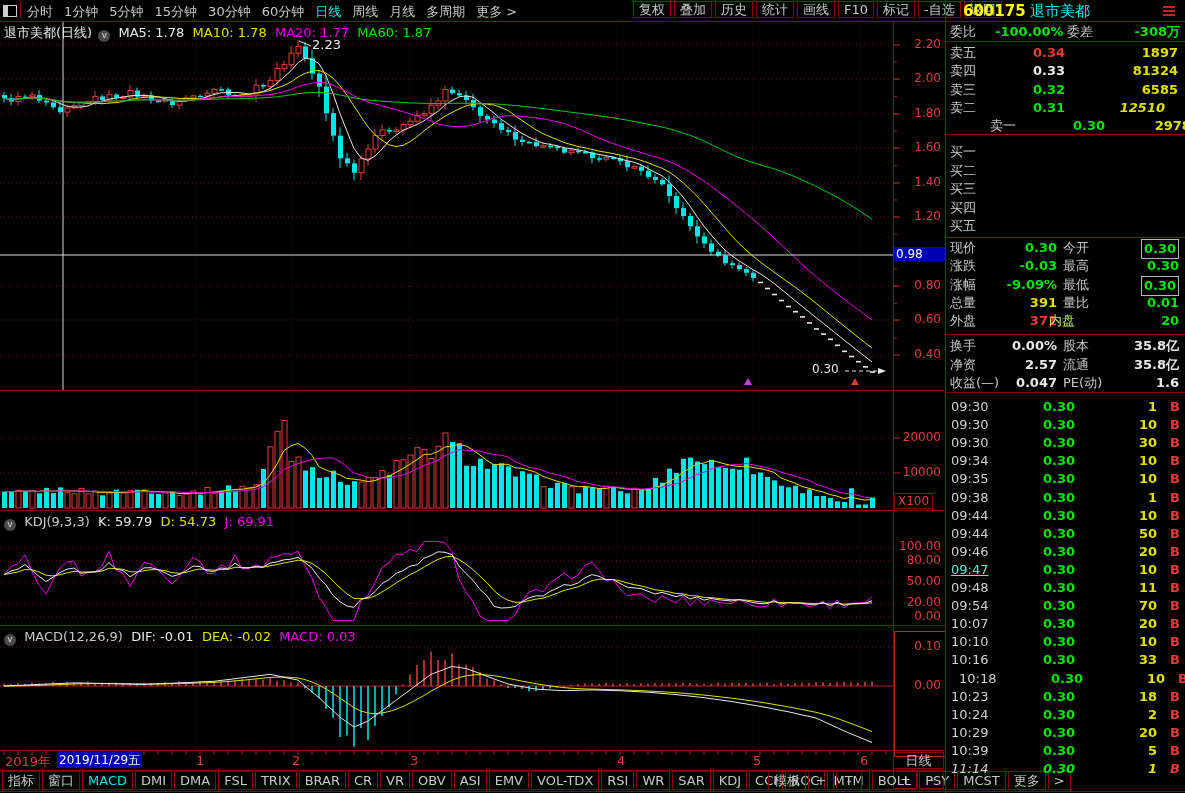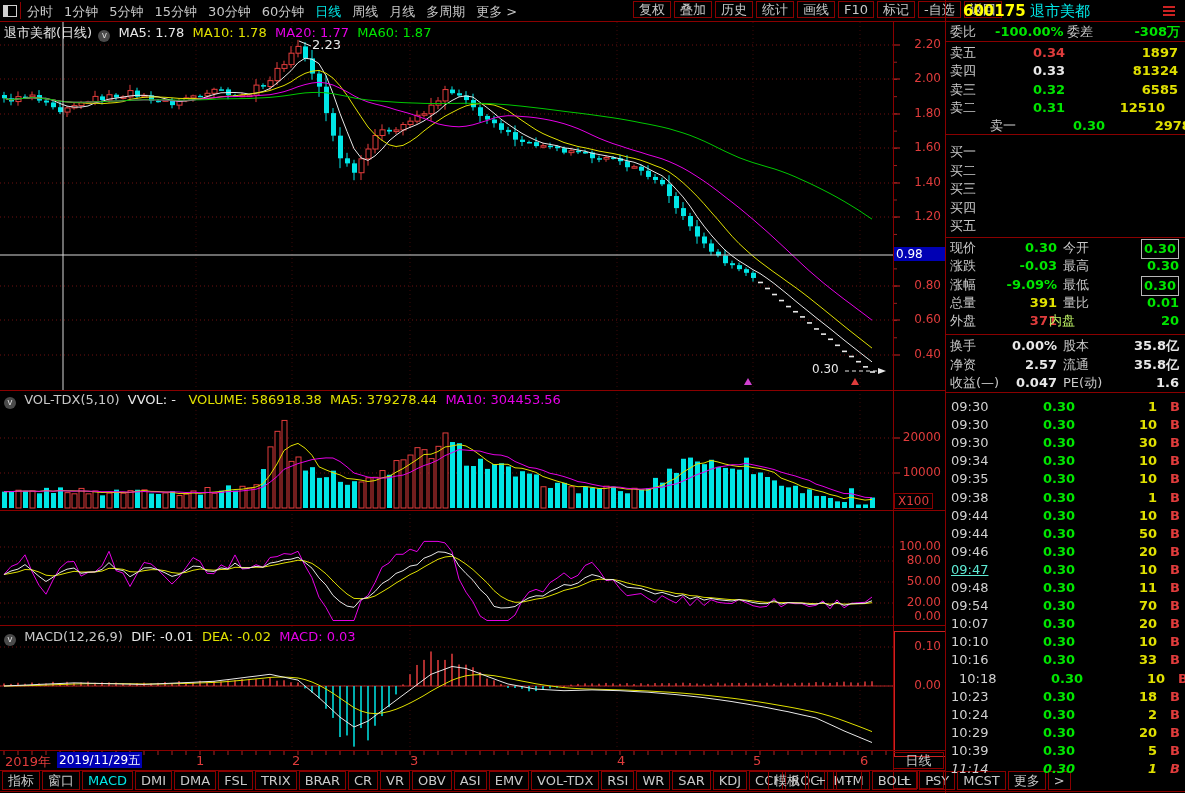--- a/index.html
+++ b/index.html
@@ -674,29 +674,28 @@
 
   <div class="paneheader" style="left:4px;top:24px;">
     <span class="w">退市美都(日线)</span>
     <span class="ph-icon">v</span>
     <span class="w">MA5: 1.78</span>&nbsp;
     <span class="y">MA10: 1.78</span>&nbsp;
     <span class="m">MA20: 1.77</span>&nbsp;
     <span class="g">MA60: 1.87</span>
   </div>
 
-  <div class="paneheader" style="left:2px;top:392px;">
+
+  <div class="paneheader" style="left:2px;top:514px;">
     <span class="ph-icon">v</span>
-    <span class="gy">VOL-TDX(5,10)</span>&nbsp;
-    <span class="w">VVOL: -</span>&nbsp;&nbsp;
-    <span class="y">VOLUME: 586918.38</span>&nbsp;
-    <span class="y">MA5: 379278.44</span>&nbsp;
-    <span class="m">MA10: 304453.56</span>
+    <span class="gy">KDJ(9,3,3)</span>&nbsp;
+    <span class="w">K: 59.79</span>&nbsp;
+    <span class="y">D: 54.73</span>&nbsp;
+    <span class="m">J: 69.91</span>
   </div>
-
 
   <div class="paneheader" style="left:2px;top:629px;">
     <span class="ph-icon">v</span>
     <span class="gy">MACD(12,26,9)</span>&nbsp;
     <span class="w">DIF: -0.01</span>&nbsp;
     <span class="y">DEA: -0.02</span>&nbsp;
     <span class="m">MACD: 0.03</span>
   </div>
 
   <div class="abs w" style="left:312px;top:37px;">2.23</div>
@@ -894,21 +893,21 @@
         <span style="position: absolute; left: 135px; width: 98px; text-align: right; font-weight: bold; color: rgb(224, 224, 0);">81324</span>
       </div>
       <div class="rp-row" style="top: 80.6px;">
         <span style="position: absolute; left: 5px; color: rgb(200, 200, 200);">卖三</span>
         <span style="position: absolute; left: 70px; width: 50px; text-align: right; font-weight: bold; color: rgb(0, 230, 0);">0.32</span>
         <span style="position: absolute; left: 135px; width: 98px; text-align: right; font-weight: bold; color: rgb(224, 224, 0);">6585</span>
       </div>
       <div class="rp-row" style="top: 98.9px;">
         <span style="position: absolute; left: 5px; color: rgb(200, 200, 200);">卖二</span>
         <span style="position: absolute; left: 70px; width: 50px; text-align: right; font-weight: bold; color: rgb(0, 230, 0);">0.31</span>
-        <span style="position: absolute; left: 122px; width: 98px; text-align: right; font-weight: bold; color: rgb(224, 224, 0);">12510</span>
+        <span style="position: absolute; left: 122px; width: 98px; text-align: right; font-weight: bold; color: rgb(224, 224, 0); font-style: italic;">12510</span>
       </div>
       <div class="rp-row" style="top: 117.2px; margin-left: 40px;">
         <span style="position: absolute; left: 5px; color: rgb(200, 200, 200);">卖一</span>
         <span style="position: absolute; left: 70px; width: 50px; text-align: right; font-weight: bold; color: rgb(0, 230, 0);">0.30</span>
         <span style="position: absolute; left: 135px; width: 98px; text-align: right; font-weight: bold; color: rgb(224, 224, 0);">2978548</span>
       </div>
       <div class="rp-row" style="top: 143px;">
         <span style="position: absolute; left: 5px; color: rgb(200, 200, 200);">买一</span>
       </div>
       <div class="rp-row" style="top: 161.6px;">

